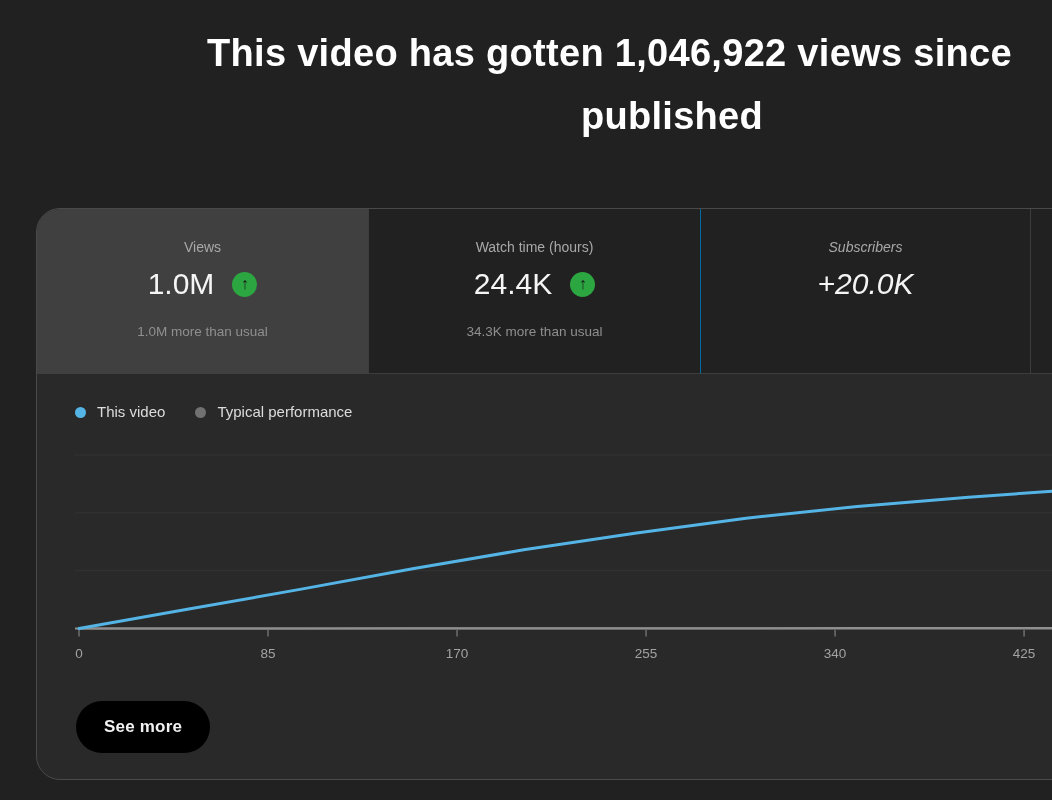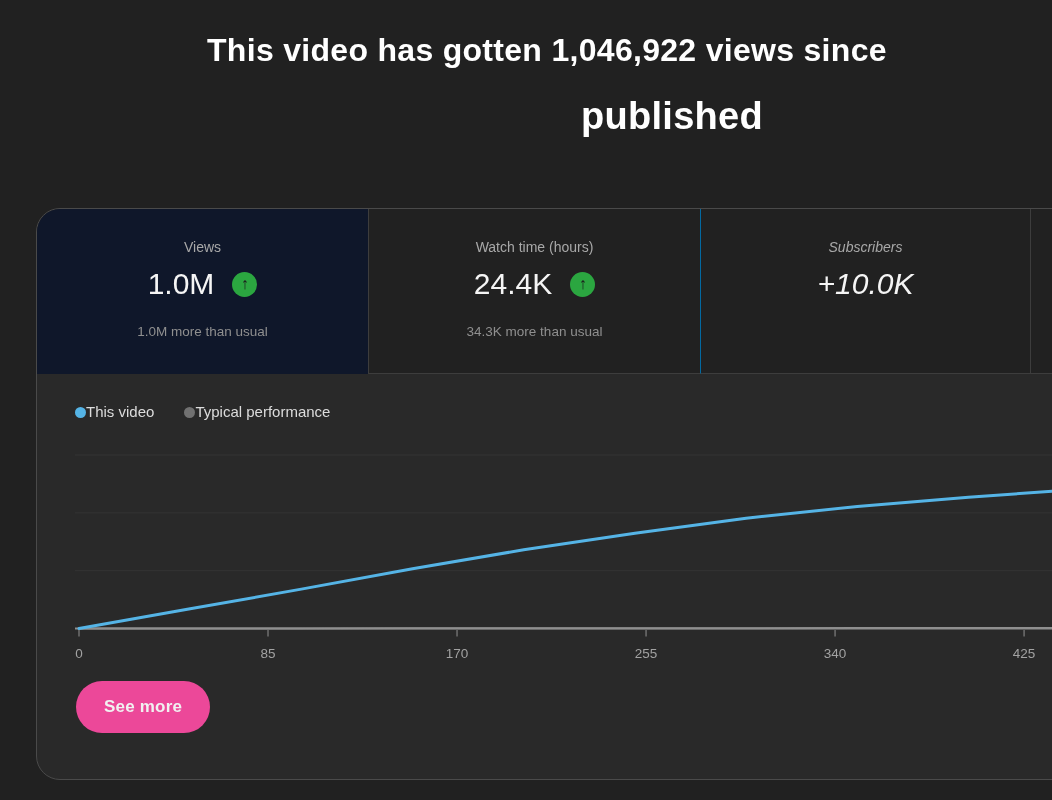--- a/index.html
+++ b/index.html
@@ -4,63 +4,63 @@
 <style>
   html,body{margin:0;padding:0;}
   body{
     width:1052px;height:800px;position:relative;overflow:hidden;
     background:#212121;
     font-family:"Liberation Sans",sans-serif;
     -webkit-font-smoothing:antialiased;
   }
   .title-line1{
     position:absolute;left:207px;top:34px;
-    font-size:32px;font-weight:bold;color:#ffffff;
+    font-size:38px;font-weight:bold;color:#ffffff;
     white-space:nowrap;letter-spacing:0.3px;line-height:1;
   }
   .title-line2{
     position:absolute;left:522px;top:97px;width:300px;text-align:center;
     font-size:38px;font-weight:bold;color:#ffffff;line-height:1;letter-spacing:0.3px;
   }
   .card{
     position:absolute;left:36px;top:208px;width:1100px;height:572px;
     background:#292929;border:1px solid #4a4a4a;border-radius:24px;
     box-sizing:border-box;overflow:hidden;
   }
   .tabs{display:flex;height:165px;}
   .tab{
     box-sizing:border-box;padding-top:30px;text-align:center;cursor:pointer;
-    background:#0f172a;
+    background:#404040;
   }
   .tab.inactive{background:#212121;border-bottom:1px solid #3d3d3d;}
   .tab.w1{width:332px;border-right:1px solid #3d3d3d;}
   .tab.w2{width:332px;border-right:1px solid #0369a1;}
   .tab.w3{width:330px;border-right:1px solid #3d3d3d;font-style:italic;}
   .tab.w4{flex:1;}
   .metric-label{font-size:14px;color:#a8a8a8;line-height:16px;}
   .metric-value-row{
     margin-top:12px;height:34px;
     display:flex;justify-content:center;align-items:center;gap:18px;
   }
   .metric-value{font-size:30px;color:#f5f5f5;line-height:34px;}
   .trend-icon{
     width:25px;height:25px;border-radius:50%;background:#2ba640;
     color:#1c1c1c;font-size:16px;font-weight:bold;
     display:flex;align-items:center;justify-content:center;line-height:1;
   }
   .metric-subtitle{margin-top:23px;font-size:13.5px;color:#8f8f8f;line-height:16px;}
   .metric-subtitle:empty{display:none;}
   .legend{position:absolute;left:38px;top:194px;display:flex;gap:30px;align-items:center;}
-  .legend-item{display:flex;align-items:center;font-size:15px;color:#dcdcdc;line-height:18px;}
+  .legend-item{display:flex;align-items:center;gap:11px;font-size:15px;color:#dcdcdc;line-height:18px;}
   .dot{width:11px;height:11px;border-radius:50%;background:#777;}
   #chart-svg{position:absolute;left:0;top:237px;}
   .see-more{
-    position:absolute;left:39px;top:472px;height:52px;padding:0 28px;
+    position:absolute;left:39px;top:492px;height:52px;padding:0 28px;
     display:flex;align-items:center;border:none;border-radius:26px;
-    background:#ec4899;color:#f1f1f1;font-size:17px;font-weight:600;
+    background:#000000;color:#f1f1f1;font-size:17px;font-weight:600;
     font-family:"Liberation Sans",sans-serif;cursor:pointer;letter-spacing:0.2px;
   }
 </style>
 </head>
 <body>
 
 <div class="title-line1">This video has gotten 1,046,922 views since</div>
 <div class="title-line2">published</div>
 
 <div class="card">
@@ -81,21 +81,21 @@
       <div class="metric-value-row">
         <span class="metric-value">24.4K</span>
         <span class="trend-icon">↑</span>
       </div>
       <div class="metric-subtitle">34.3K more than usual</div>
     </div>
 
     <div class="tab w3 inactive">
       <div class="metric-label">Subscribers</div>
       <div class="metric-value-row">
-        <span class="metric-value">+10.0K</span>
+        <span class="metric-value">+20.0K</span>
       </div>
 
     </div>
 
     <div class="tab w4 inactive"></div>
   </div>
 
   <div class="legend">
     <div class="legend-item">
       <span class="dot" style="background: rgb(85, 180, 230);"></span>

